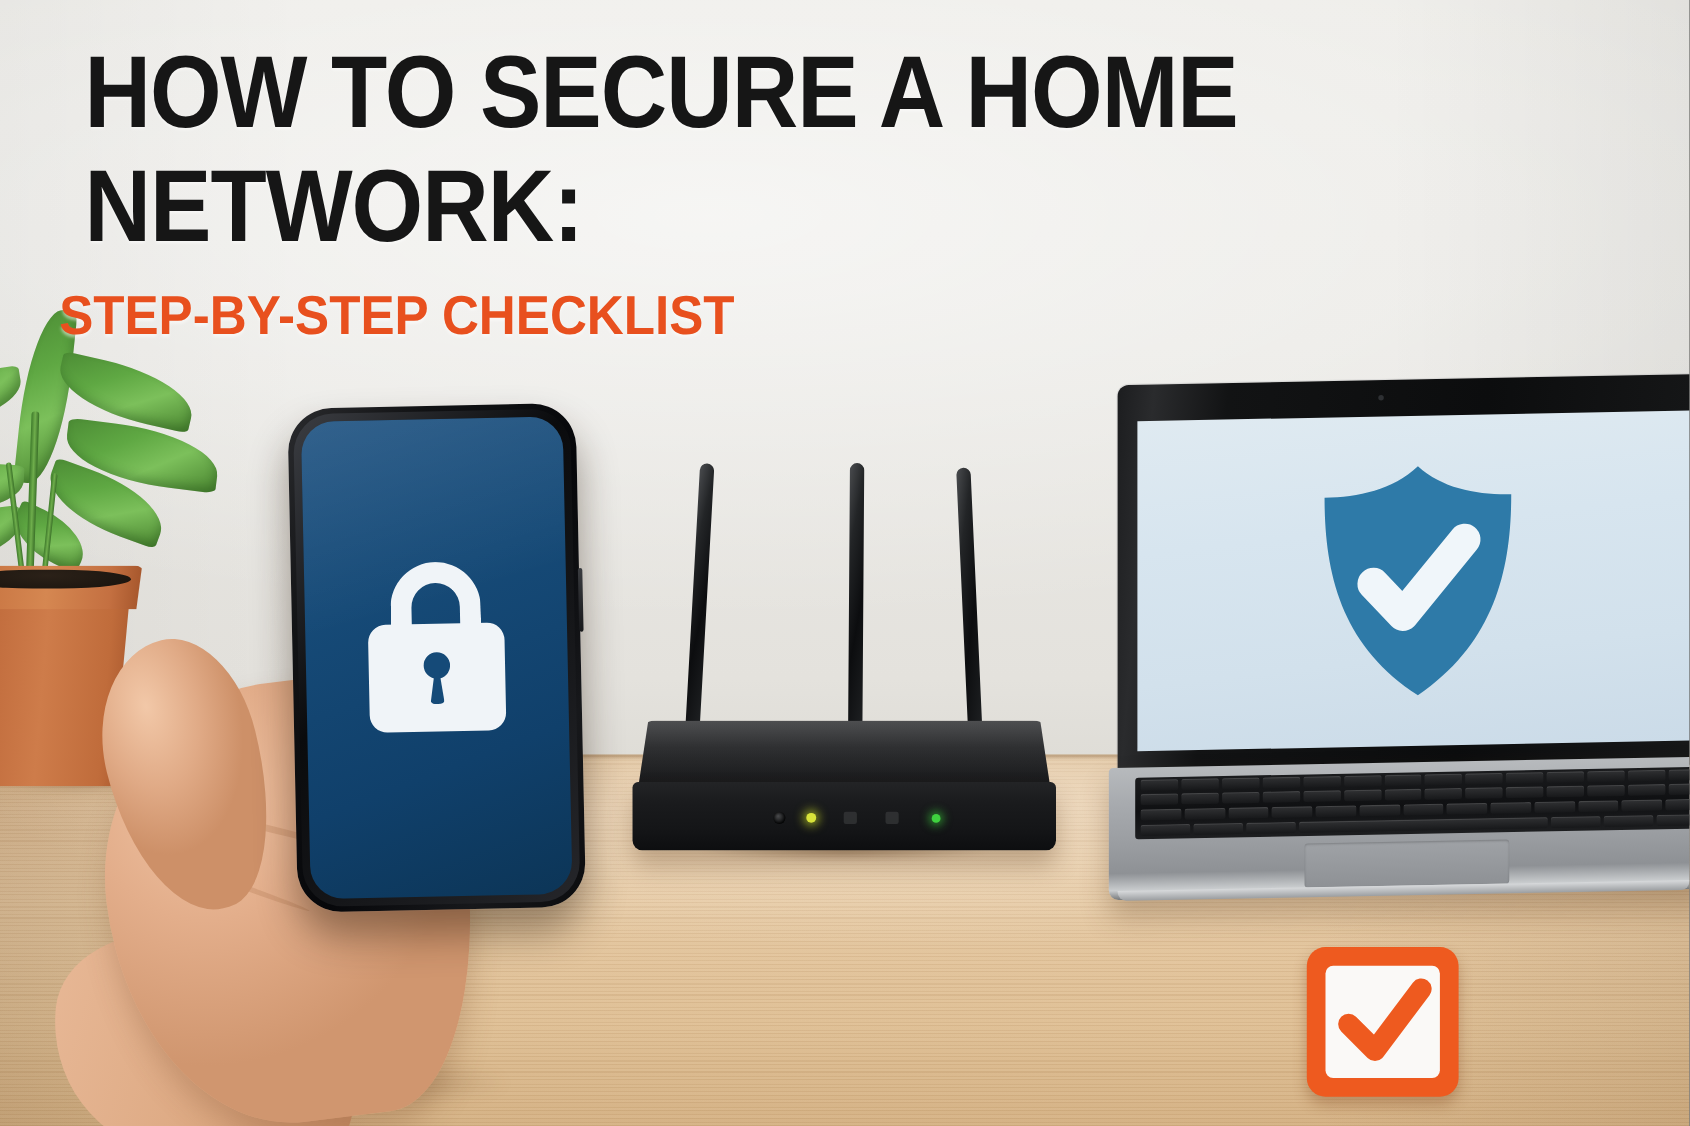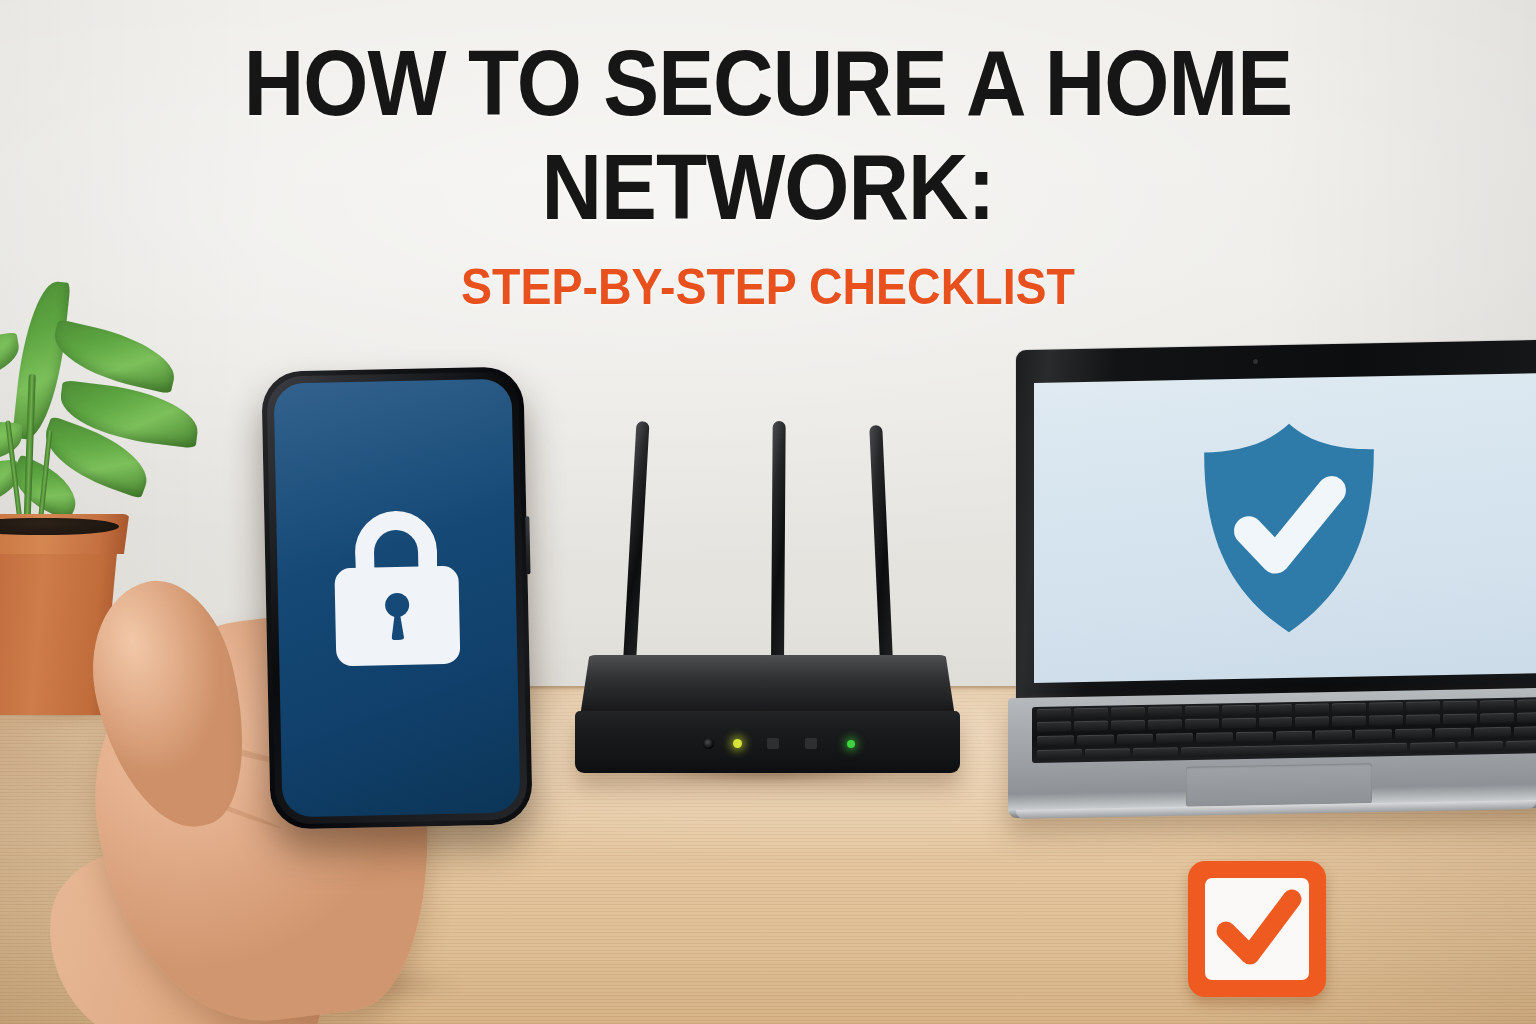--- a/index.html
+++ b/index.html
@@ -52,21 +52,21 @@
       radial-gradient(80% 60% at 55% 10%, rgba(255,250,240,.45) 0%, rgba(255,250,240,0) 70%),
       linear-gradient(90deg, rgba(90,60,30,.16) 0%, rgba(0,0,0,0) 22%, rgba(0,0,0,0) 78%, rgba(90,60,30,.10) 100%);
   }
   .desk-edge {
     position:absolute; left:0; top:686px; width:1536px; height:5px;
     background:linear-gradient(180deg, rgba(120,85,50,.40), rgba(120,85,50,0));
   }
 
   
   .title-wrap {
-    position:absolute; left:0; top:42px; width:1536px; text-align:center;
+    position:absolute; left:0; top:42px; width:1536px; 
     z-index:40;
   }
   .t-line {
     font-weight:700;
     color:#161616;
     font-size:93px;
     line-height:82px;
     letter-spacing:-1px;
     transform:scaleX(.90);
     text-shadow:0 2px 3px rgba(255,255,255,.55);

